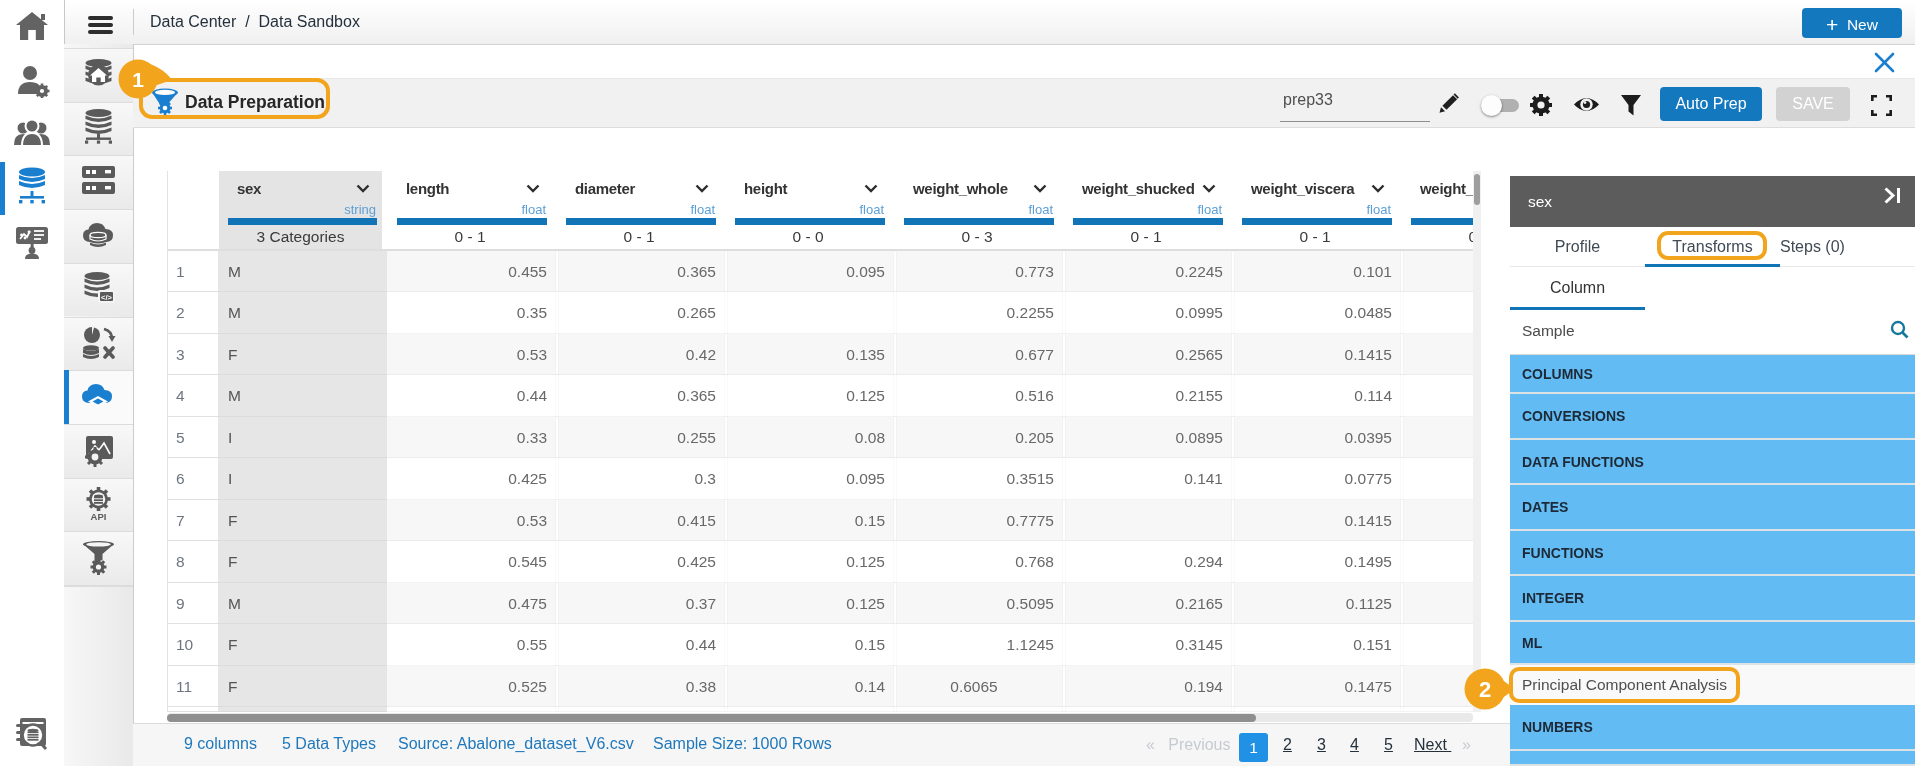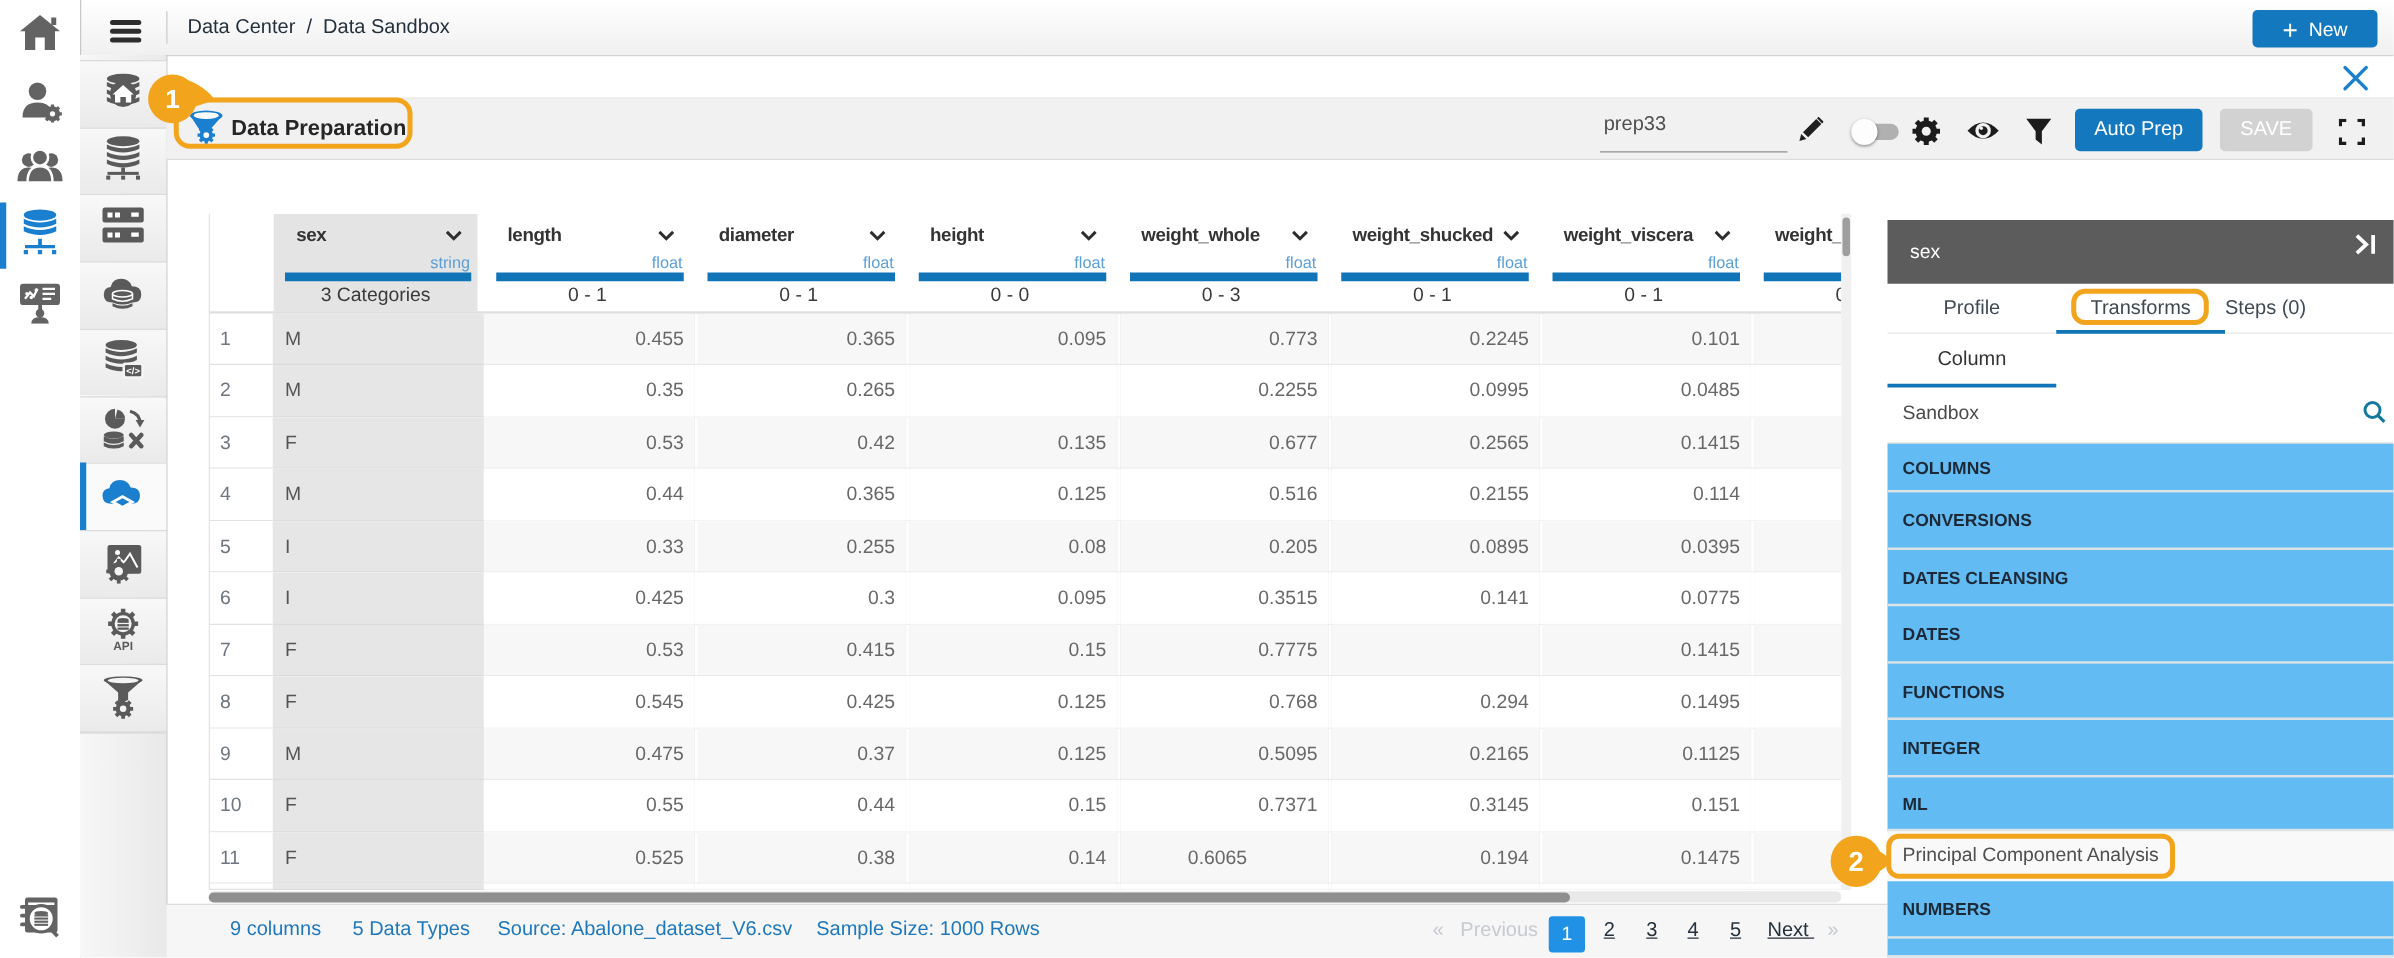--- a/index.html
+++ b/index.html
@@ -518,21 +518,21 @@
 <div class="abs" style="left:896px;top:453.0px;width:1.5px;height:41.5px;background:rgba(255,255,255,0.85);box-shadow:0 0 0 0.5px rgba(0,0,0,0.04);"></div>
 <div class="abs" style="left:1065px;top:453.0px;width:1.5px;height:41.5px;background:rgba(255,255,255,0.85);box-shadow:0 0 0 0.5px rgba(0,0,0,0.04);"></div>
 <div class="abs" style="left:1234px;top:453.0px;width:1.5px;height:41.5px;background:rgba(255,255,255,0.85);box-shadow:0 0 0 0.5px rgba(0,0,0,0.04);"></div>
 <div class="abs" style="left:51px;top:453.0px;width:169px;height:41.5px;background:#e6e6e6;"></div>
 <div class="abs" style="left:0;top:453.0px;width:51px;height:41.5px;background:#fff;border-bottom:1px solid #ececec;box-sizing:border-box;"></div>
 <div class="abs" style="left:9px;top:453.0px;height:41.5px;line-height:41.5px;font-size:15.5px;color:#6d7680;">10</div>
 <div class="abs" style="left:61px;top:453.0px;height:41.5px;line-height:41.5px;font-size:15.5px;color:#555;">F</div>
 <div class="abs" style="left:220px;top:453.0px;width:160px;height:41.5px;line-height:41.5px;text-align:right;font-size:15.5px;color:#686868;">0.55</div>
 <div class="abs" style="left:389px;top:453.0px;width:160px;height:41.5px;line-height:41.5px;text-align:right;font-size:15.5px;color:#686868;">0.44</div>
 <div class="abs" style="left:558px;top:453.0px;width:160px;height:41.5px;line-height:41.5px;text-align:right;font-size:15.5px;color:#686868;">0.15</div>
-<div class="abs" style="left:727px;top:453.0px;width:160px;height:41.5px;line-height:41.5px;text-align:right;font-size:15.5px;color:#686868;">0.7371</div>
+<div class="abs" style="left:727px;top:453.0px;width:160px;height:41.5px;line-height:41.5px;text-align:right;font-size:15.5px;color:#686868;">1.1245</div>
 <div class="abs" style="left:896px;top:453.0px;width:160px;height:41.5px;line-height:41.5px;text-align:right;font-size:15.5px;color:#686868;">0.3145</div>
 <div class="abs" style="left:1065px;top:453.0px;width:160px;height:41.5px;line-height:41.5px;text-align:right;font-size:15.5px;color:#686868;">0.151</div>
 <div class="abs" style="left:0;top:493.5px;width:1306px;height:1px;background:rgba(0,0,0,0.045);"></div>
 <div class="abs" style="left:0;top:494.5px;width:1306px;height:41.5px;background:#f7f7f7;"></div>
 <div class="abs" style="left:389px;top:494.5px;width:1.5px;height:41.5px;background:rgba(255,255,255,0.85);box-shadow:0 0 0 0.5px rgba(0,0,0,0.04);"></div>
 <div class="abs" style="left:558px;top:494.5px;width:1.5px;height:41.5px;background:rgba(255,255,255,0.85);box-shadow:0 0 0 0.5px rgba(0,0,0,0.04);"></div>
 <div class="abs" style="left:727px;top:494.5px;width:1.5px;height:41.5px;background:rgba(255,255,255,0.85);box-shadow:0 0 0 0.5px rgba(0,0,0,0.04);"></div>
 <div class="abs" style="left:896px;top:494.5px;width:1.5px;height:41.5px;background:rgba(255,255,255,0.85);box-shadow:0 0 0 0.5px rgba(0,0,0,0.04);"></div>
 <div class="abs" style="left:1065px;top:494.5px;width:1.5px;height:41.5px;background:rgba(255,255,255,0.85);box-shadow:0 0 0 0.5px rgba(0,0,0,0.04);"></div>
 <div class="abs" style="left:1234px;top:494.5px;width:1.5px;height:41.5px;background:rgba(255,255,255,0.85);box-shadow:0 0 0 0.5px rgba(0,0,0,0.04);"></div>
@@ -586,32 +586,32 @@
     </g>
   </svg>
 <div class="abs" style="left:1510px;top:227px;width:135px;height:40px;line-height:40px;text-align:center;font-size:16px;color:#3f4a55;">Profile</div>
 <div class="abs" style="left:1645px;top:227px;width:135px;height:40px;line-height:40px;text-align:center;font-size:16px;color:#3f4a55;">Transforms</div>
 <div class="abs" style="left:1780px;top:227px;width:135px;height:40px;line-height:40px;text-align:left;font-size:16px;color:#3f4a55;">Steps (0)</div>
 <div class="abs" style="left:1510px;top:266px;width:405px;height:1px;background:#e8e8e8;"></div>
 <div class="abs" style="left:1645px;top:264px;width:135px;height:3px;background:#1174b6;"></div>
 <div class="abs" style="left:1657px;top:231px;width:102px;height:21px;border:4px solid #f2a51c;border-radius:11px;"></div>
 <div class="abs" style="left:1510px;top:268px;width:135px;height:39px;line-height:39px;text-align:center;font-size:16px;color:#333;">Column</div>
 <div class="abs" style="left:1510px;top:307px;width:135px;height:3px;background:#1174b6;"></div>
-<div class="abs" style="left:1522px;top:310px;height:44px;line-height:42px;font-size:15.5px;color:#4a4a4a;">Sandbox</div>
+<div class="abs" style="left:1522px;top:310px;height:44px;line-height:42px;font-size:15.5px;color:#4a4a4a;">Sample</div>
 <svg class="abs" style="left:1890px;top:320px;" width="19" height="19" viewBox="0 0 19 19">
     <circle cx="8" cy="8" r="6" fill="none" stroke="#17789e" stroke-width="2.4"></circle>
     <line x1="12.5" y1="12.5" x2="17.5" y2="17.5" stroke="#17789e" stroke-width="2.6"></line>
   </svg>
 <div class="abs" style="left:1510px;top:354px;width:405px;height:1px;background:#d8d8d8;"></div>
 <div class="abs" style="left:1510px;top:355px;width:405px;height:39px;background:#62bcf3;border-bottom:2px solid #dde2e5;box-sizing:border-box;"></div>
 <div class="abs" style="left:1522px;top:355px;height:39px;line-height:39px;font-size:14px;font-weight:bold;color:#1d2936;">COLUMNS</div>
 <div class="abs" style="left:1510px;top:394px;width:405px;height:45.5px;background:#62bcf3;border-bottom:2px solid #dde2e5;box-sizing:border-box;"></div>
 <div class="abs" style="left:1522px;top:394px;height:45.5px;line-height:45.5px;font-size:14px;font-weight:bold;color:#1d2936;">CONVERSIONS</div>
 <div class="abs" style="left:1510px;top:439.5px;width:405px;height:45.5px;background:#62bcf3;border-bottom:2px solid #dde2e5;box-sizing:border-box;"></div>
-<div class="abs" style="left:1522px;top:439.5px;height:45.5px;line-height:45.5px;font-size:14px;font-weight:bold;color:#1d2936;">DATES CLEANSING</div>
+<div class="abs" style="left:1522px;top:439.5px;height:45.5px;line-height:45.5px;font-size:14px;font-weight:bold;color:#1d2936;">DATA FUNCTIONS</div>
 <div class="abs" style="left:1510px;top:485px;width:405px;height:45.5px;background:#62bcf3;border-bottom:2px solid #dde2e5;box-sizing:border-box;"></div>
 <div class="abs" style="left:1522px;top:485px;height:45.5px;line-height:45.5px;font-size:14px;font-weight:bold;color:#1d2936;">DATES</div>
 <div class="abs" style="left:1510px;top:530.5px;width:405px;height:45.5px;background:#62bcf3;border-bottom:2px solid #dde2e5;box-sizing:border-box;"></div>
 <div class="abs" style="left:1522px;top:530.5px;height:45.5px;line-height:45.5px;font-size:14px;font-weight:bold;color:#1d2936;">FUNCTIONS</div>
 <div class="abs" style="left:1510px;top:576px;width:405px;height:45.5px;background:#62bcf3;border-bottom:2px solid #dde2e5;box-sizing:border-box;"></div>
 <div class="abs" style="left:1522px;top:576px;height:45.5px;line-height:45.5px;font-size:14px;font-weight:bold;color:#1d2936;">INTEGER</div>
 <div class="abs" style="left:1510px;top:621.5px;width:405px;height:43.5px;background:#62bcf3;border-bottom:2px solid #dde2e5;box-sizing:border-box;"></div>
 <div class="abs" style="left:1522px;top:621.5px;height:43.5px;line-height:43.5px;font-size:14px;font-weight:bold;color:#1d2936;">ML</div>
 <div class="abs" style="left:1510px;top:665px;width:405px;height:40px;background:#f9f9f9;"></div>
 <div class="abs" style="left:1522px;top:665px;height:40px;line-height:40px;font-size:15.5px;color:#4f4f4f;">Principal Component Analysis</div>

